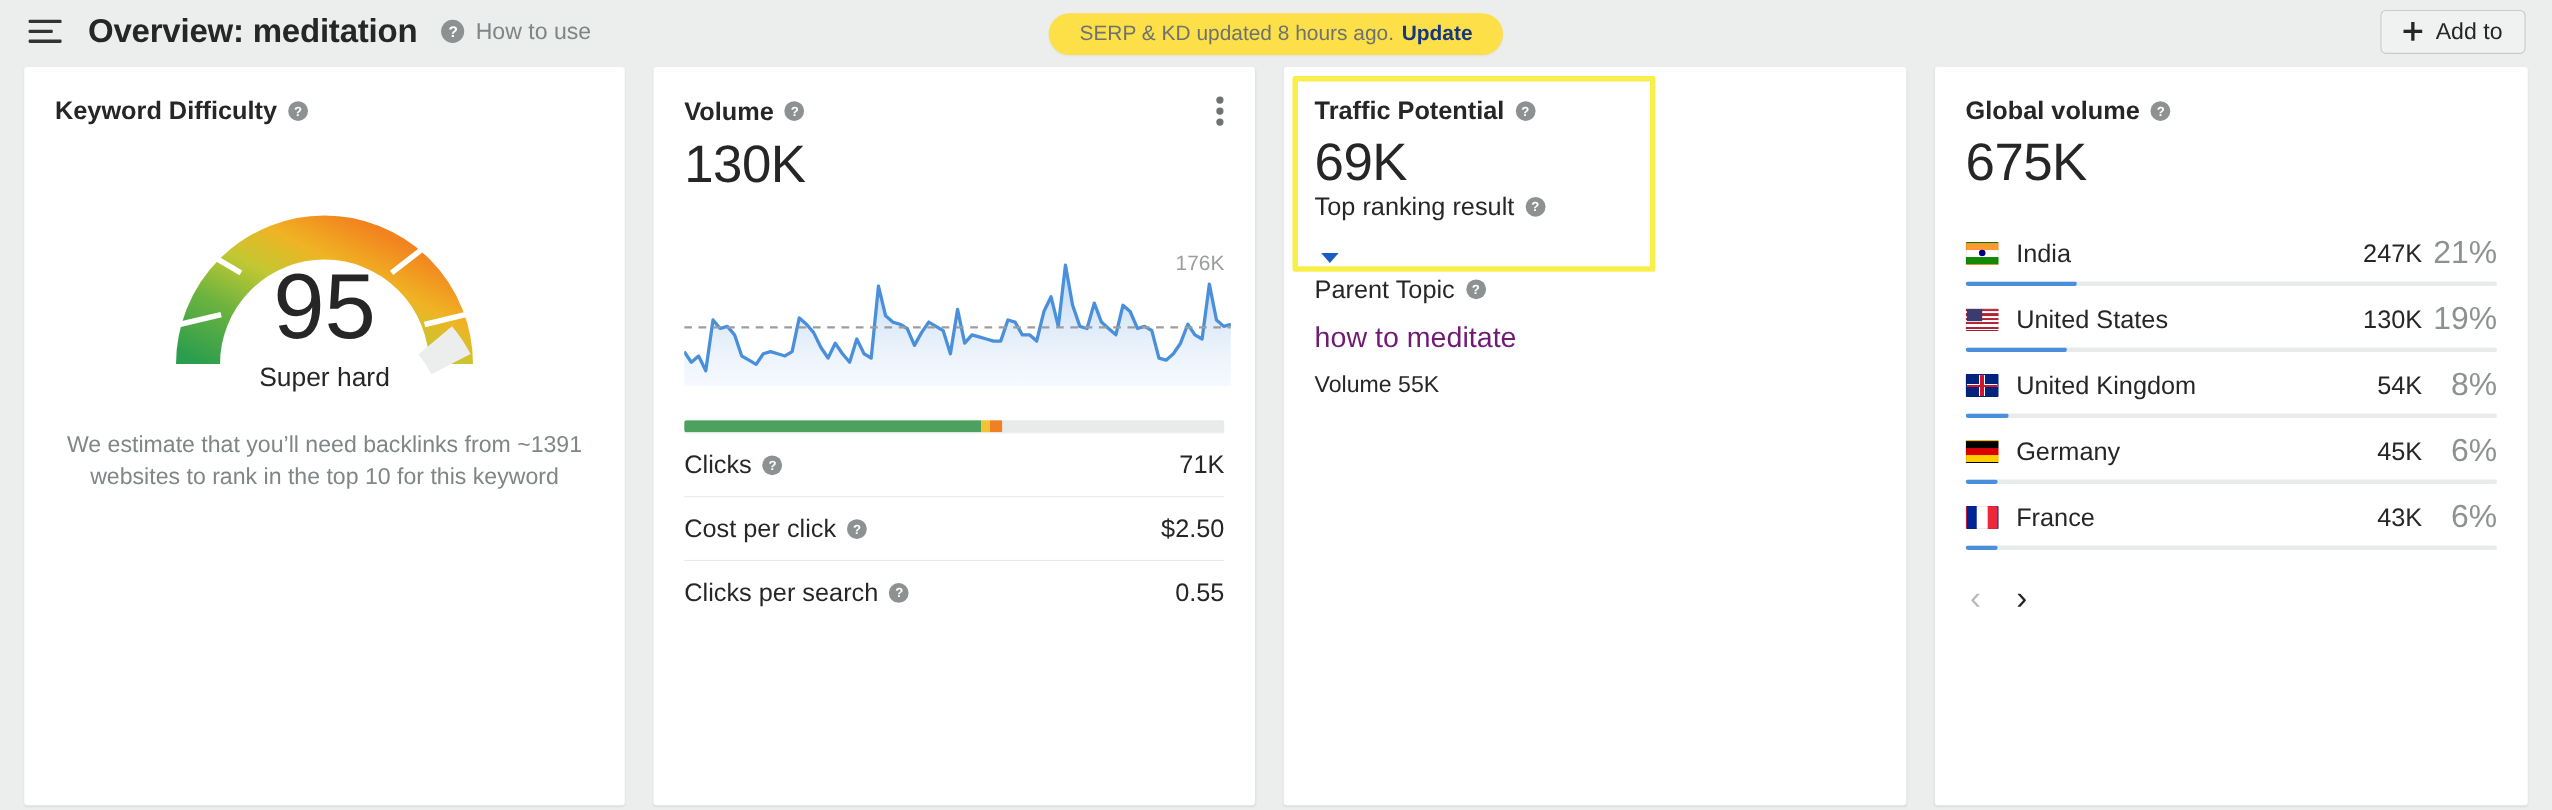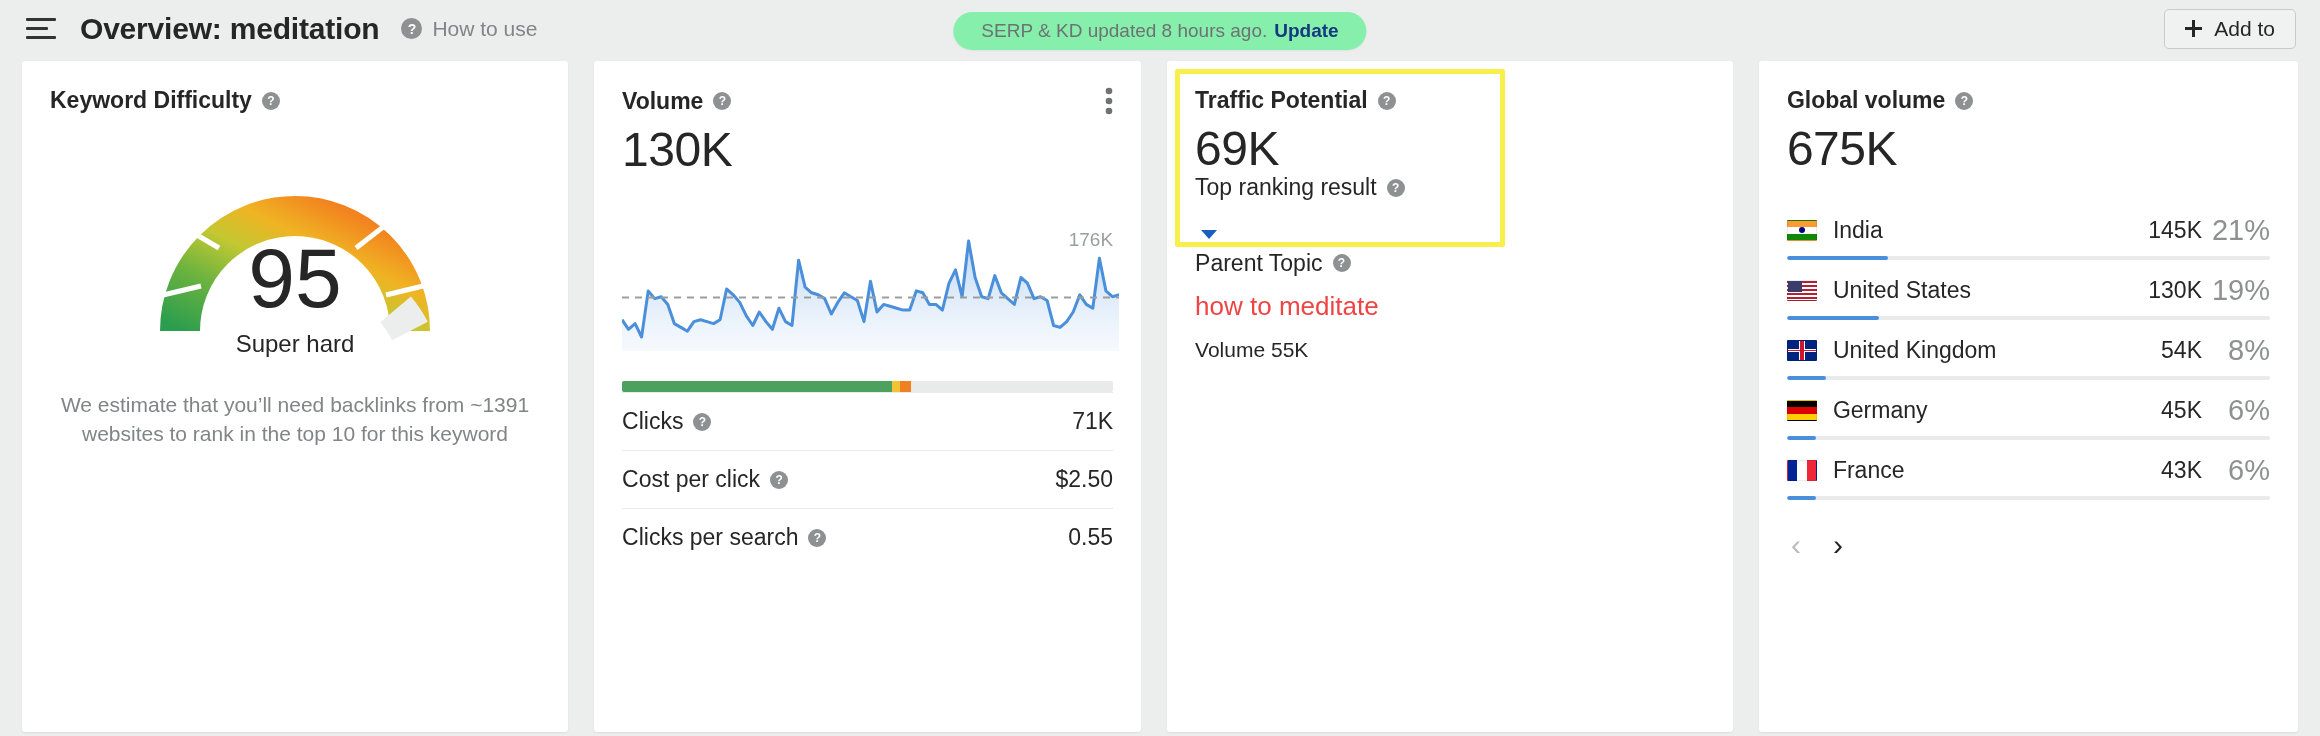--- a/index.html
+++ b/index.html
@@ -49,21 +49,21 @@
   }
   .help-icon.sm { width: 18px; height: 18px; font-size: 12px; }
 
   .howto-wrap { display:flex; align-items:center; gap: 10px; margin-left: 22px; cursor:pointer; }
   .howto-label { font-size: 21px; color: #808585; white-space: nowrap; }
 
   .serp-pill {
     position: absolute;
     left: 50%; transform: translateX(-50%);
     top: 12px;
-    background: #86efac;
+    background: #fde047;
     border-radius: 22px;
     height: 38px;
     display: flex; align-items: center;
     padding: 0 28px;
     font-size: 19px;
     color: #6e7272;
     white-space: nowrap;
     box-shadow: 0 1px 2px rgba(0,0,0,0.05);
   }
   .serp-pill .update {
@@ -189,21 +189,21 @@
   }
   .caret {
     display: inline-block;
     width: 0; height: 0; margin-left: 6px;
     border-left: 8px solid transparent;
     border-right: 8px solid transparent;
     border-top: 9px solid #1a5ec4;
     vertical-align: middle;
   }
   .tp-parent-link {
-    font-size: 26px; color: #ef4444; margin-top: 14px; cursor: pointer;
+    font-size: 26px; color: #701a75; margin-top: 14px; cursor: pointer;
   }
   .tp-parent-vol { font-size: 21px; color: #262626; margin-top: 16px; }
 
   
   .gv-list { margin-top: 36px; }
   .gv-row { padding-bottom: 10px; }
   .gv-line {
     display: flex; align-items: center;
     font-size: 23px; color: #262626;
     height: 40px;
@@ -408,21 +408,21 @@
       <span>Global volume</span>
       <span class="help-icon sm">?</span>
     </div>
     <div class="big-num">675K</div>
 
     <div class="gv-list">
       <div class="gv-row">
         <div class="gv-line">
           <span class="flag flag-in"></span>
           <span class="gv-name">India</span>
-          <span class="gv-vol">145K</span>
+          <span class="gv-vol">247K</span>
           <span class="gv-pct">21%</span>
         </div>
         <div class="gv-track">
           <div class="gv-fill" style="width:21%"></div>
         </div>
       </div>
       <div class="gv-row">
         <div class="gv-line">
           <span class="flag flag-us"></span>
           <span class="gv-name">United States</span>

